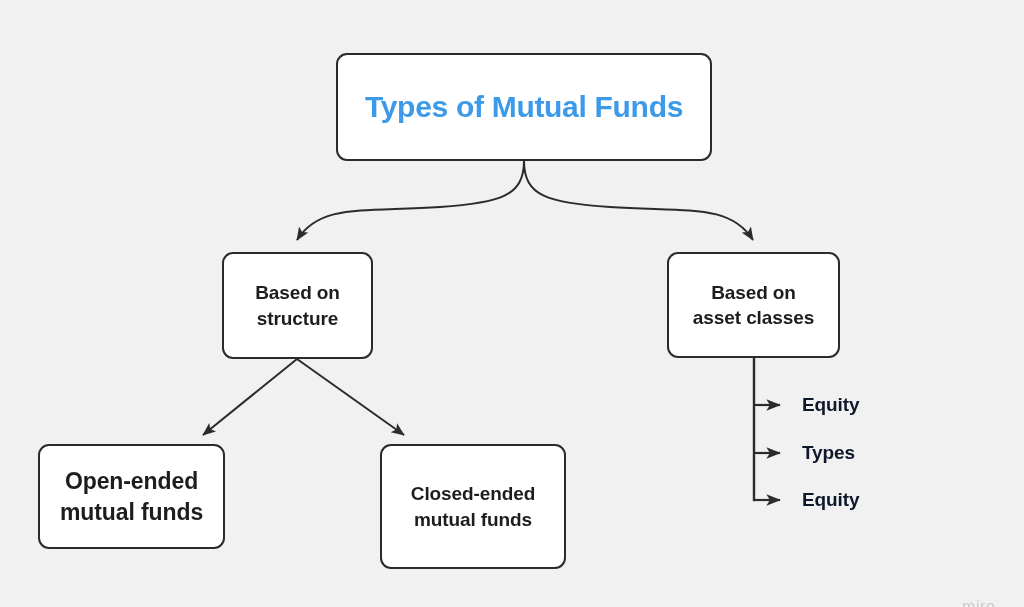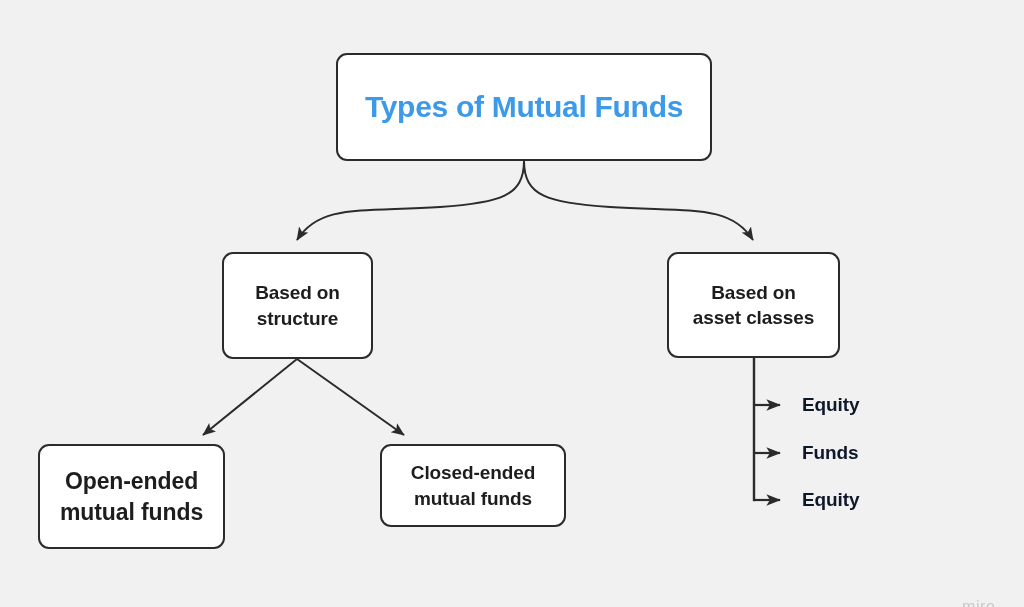--- a/index.html
+++ b/index.html
@@ -83,21 +83,21 @@
     width: 187px;
     height: 105px;
   }
   #node-open .node-label {
     font-size: 23px;
   }
   #node-closed {
     left: 380px;
     top: 444px;
     width: 186px;
-    height: 83px;
+    height: 125px;
   }
   #node-closed .node-label {
     font-size: 19px;
   }
   .leaf-label {
     position: absolute;
     color: #0f172a;
     font-size: 19px;
     font-weight: bold;
     letter-spacing: -0.1px;
@@ -166,18 +166,18 @@
     <span class="node-label">Open-ended
 mutual funds</span>
   </div>
 
   <div class="node" id="node-closed">
     <span class="node-label">Closed-ended
 mutual funds</span>
   </div>
 
   <div class="leaf-label" id="leaf-equity">Equity</div>
-  <div class="leaf-label" id="leaf-debt">Funds</div>
+  <div class="leaf-label" id="leaf-debt">Types</div>
   <div class="leaf-label" id="leaf-hybrid">Equity</div>
 
   <div id="watermark">miro</div>
 
 </div>
 
 </body></html>

